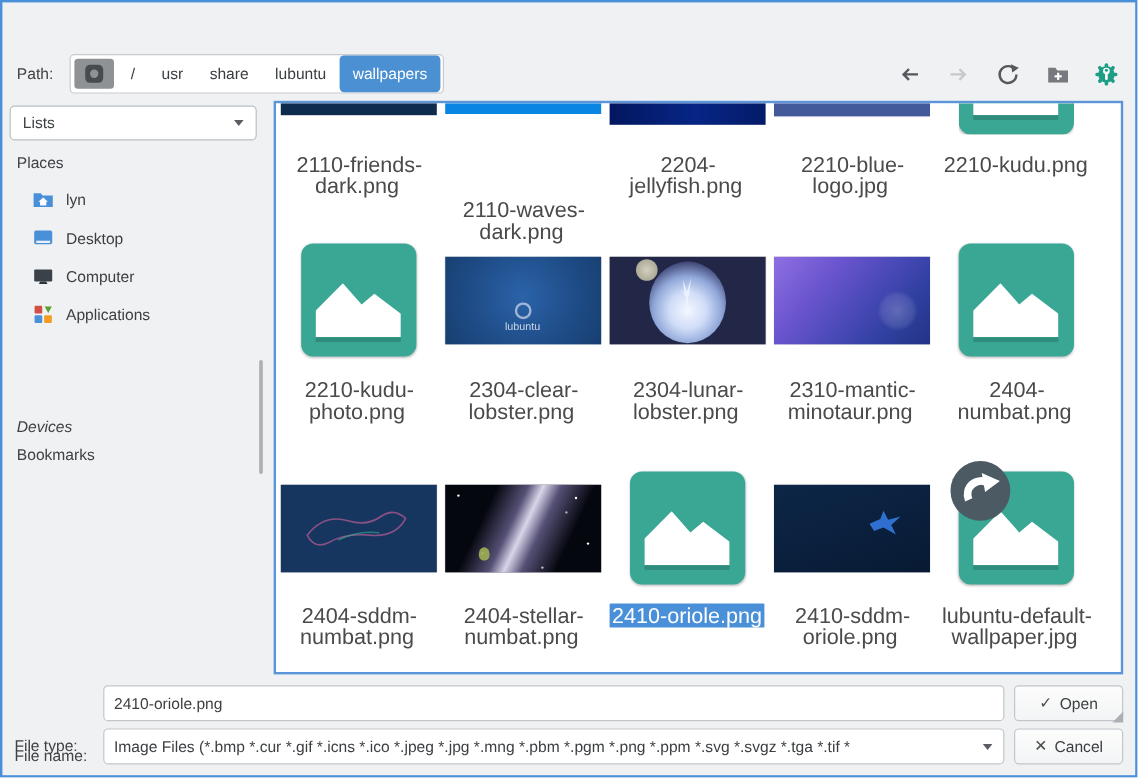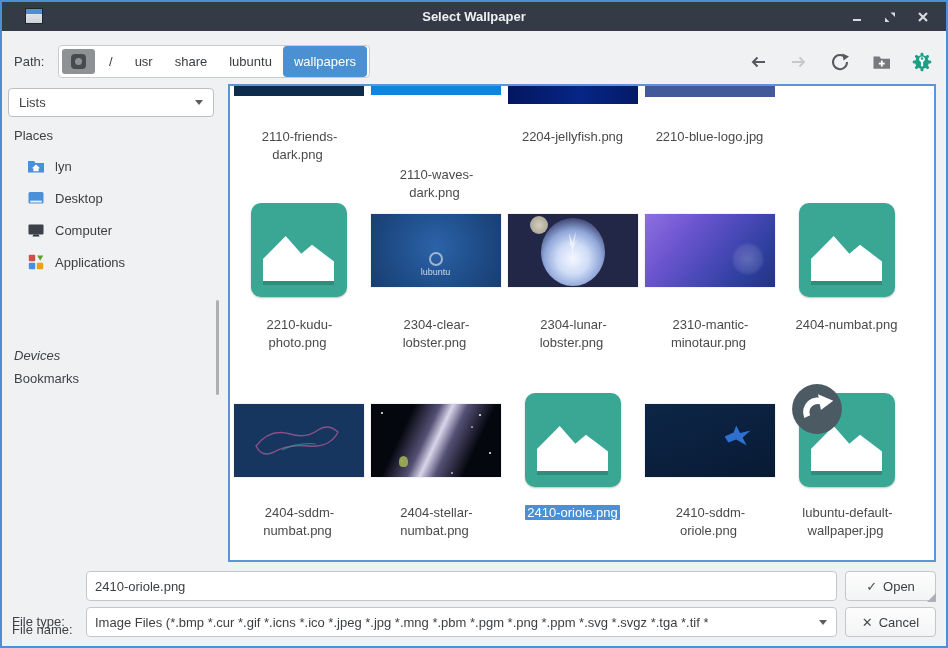--- a/index.html
+++ b/index.html
@@ -36,21 +36,21 @@
   .side-items{position:absolute;left:6px;top:148px;width:206px;}
   .side-item{height:32px;display:flex;align-items:center;cursor:pointer;}
   .side-item .sicon{width:20px;height:20px;margin-left:18px;margin-right:9px;flex:0 0 auto;}
   .side-item .slabel{font-size:13px;color:#3c3f42;}
   .side-scroll{position:absolute;left:214px;top:298px;width:3px;height:95px;border-radius:2px;background:#aab0b5;cursor:pointer;}
   
   .view{position:absolute;left:226px;top:82px;width:708px;height:478px;background:#fff;
     border:2px solid #5b94d8;box-sizing:border-box;overflow:hidden;}
   .cell{position:absolute;width:137px;text-align:center;}
   .iconbox{position:absolute;width:137px;height:100px;display:flex;align-items:center;justify-content:center;}
-  .flabel{position:absolute;width:137px;font-size:13px;line-height:18px;color:#4a4a4a;white-space:pre-line;}
+  .flabel{position:absolute;width:137px;font-size:18px;line-height:18px;color:#4a4a4a;white-space:pre-line;}
   .flabel span{padding:0 2px;border-radius:1px;}
   .flabel.selected span{background:#4a90d9;color:#fff;}
   
   .ph-icon{position:relative;width:96px;height:94px;border-radius:10px;background:#3aa795;box-shadow:0 1px 2px rgba(0,0,0,.25);}
   .mtn{position:absolute;left:13%;right:13%;bottom:17%;height:52%;background:#fff;
     clip-path:polygon(0 100%,0 55%,32% 8%,54% 44%,69% 26%,100% 60%,100% 100%);}
   .mtn-shadow{position:absolute;left:13%;right:13%;bottom:13%;height:4px;background:rgba(0,0,0,.16);}
   .clip26{width:96px;height:26px;overflow:hidden;margin:0 auto;position:relative;}
   .clip26 .ph-icon{margin-top:-68px;}
   
@@ -98,42 +98,20 @@
   .fbtn .glyph{font-size:13px;color:#4a4d50;}
   .sizegrip{position:absolute;left:925px;top:591px;width:0;height:0;
     border-left:9px solid transparent;border-bottom:9px solid #aab0b5;z-index:5;}
   svg{display:block;}
 </style>
 </head>
 <body>
 
 <div class="window">
 
-  <div class="titlebar">
-    <div class="win-icon"></div>
-    <div class="win-title">Select Wallpaper</div>
-    <div class="win-controls">
-      <div class="wbtn">
-        <svg width="12" height="12" viewBox="0 0 12 12">
-            <rect x="2" y="8" width="8" height="2" fill="#d7dade"></rect>
-          </svg>
-      </div>
-      <div class="wbtn">
-        <svg width="12" height="12" viewBox="0 0 12 12">
-          <polygon points="6.5,1.5 11,1.5 11,6" fill="#d7dade"></polygon>
-          <polygon points="1,6.5 1,11 5.5,11" fill="#d7dade"></polygon>
-        </svg>
-      </div>
-      <div class="wbtn">
-        <svg width="12" height="12" viewBox="0 0 12 12">
-          <path d="M2 2 L10 10 M10 2 L2 10" stroke="#d7dade" stroke-width="2.2"></path>
-        </svg>
-      </div>
-    </div>
-  </div>
 
   <div class="pathbar-label">Path:</div>
   <div class="breadcrumb">
     <div class="crumb-drive">
       <div class="drive-glyph"></div>
     </div>
     <div class="crumb">/</div>
     <div class="crumb">usr</div>
     <div class="crumb">share</div>
     <div class="crumb">lubuntu</div>
@@ -245,20 +223,29 @@
 dark.png</span></div>
     </div>
     <div class="cell" style="left:274px;top:0;">
       <div class="strip s-jelly"></div>
       <div class="flabel" style="top:42px;left:0;"><span>2204-jellyfish.png</span></div>
     </div>
     <div class="cell" style="left:411px;top:0;">
       <div class="strip s-bluelogo"></div>
       <div class="flabel" style="top:42px;left:0;"><span>2210-blue-logo.jpg</span></div>
     </div>
+    <div class="cell" style="left:548px;top:0;">
+      <div class="clip26">
+          <div class="ph-icon">
+            <div class="mtn"></div>
+            <div class="mtn-shadow"></div>
+          </div>
+        </div>
+      <div class="flabel" style="top:42px;left:0;"><span>2210-kudu.png</span></div>
+    </div>
 
     <div class="cell" style="left:0;top:0;">
       <div class="iconbox" style="top:114px;">
         <div class="ph-icon">
             <div class="mtn"></div>
             <div class="mtn-shadow"></div>
           </div>
       </div>
       <div class="flabel" style="top:230px;left:0;"><span>2210-kudu-
 photo.png</span></div>

